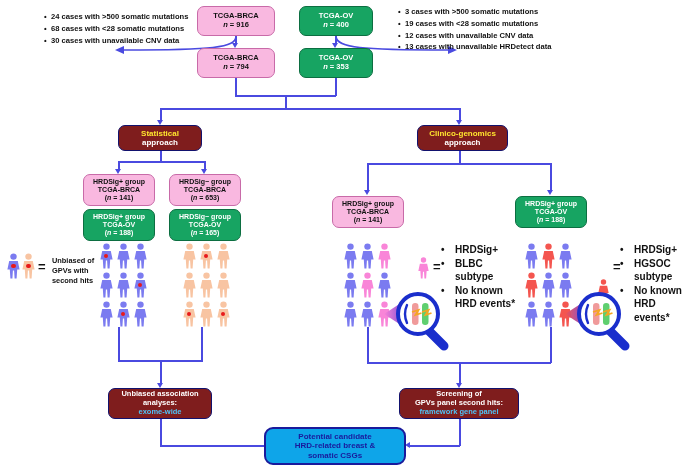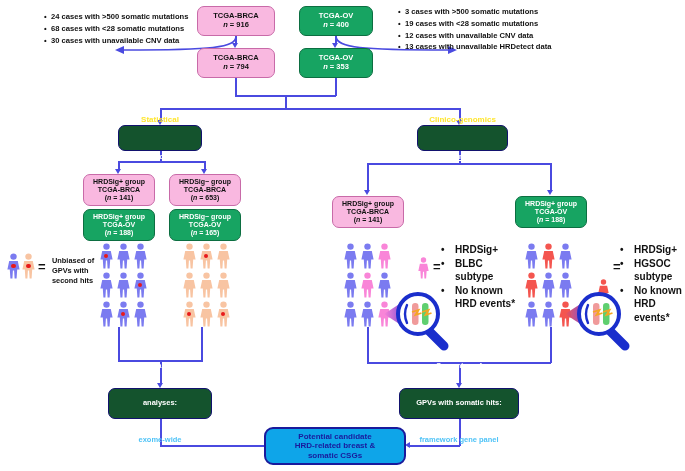--- a/index.html
+++ b/index.html
@@ -19,21 +19,21 @@
     border:1.4px solid #1a1a8c;
     border-radius:7px;
     display:flex;flex-direction:column;align-items:center;justify-content:center;
     text-align:center;line-height:1.18;
     font-weight:bold;
     z-index:5;
   }
   .node .ln{display:block;white-space:nowrap;}
   .pink{background:#f9b8e0;color:#111;border-color:#c86aa8;}
   .green{background:#17a462;color:#fff;border-color:#0c6e41;}
-  .navy{background:#14532d;color:#fff;border-color:#12126e;gap:28px;}
+  .navy{background:#7f1d1d;color:#fff;border-color:#12126e;}
   .navy .hi{color:#ffe62e;}
   .navy .cy{color:#4fc3f7;}
   .whitebox{background:#0ea5e9;color:#1a1a9c;border:2.4px solid #1a1a9c;border-radius:9px;}
 
   .f7{font-size:7px;}
   .f75{font-size:7.5px;}
   .f8{font-size:8px;}
   em{font-style:italic;}
 
   
@@ -132,21 +132,21 @@
   <div class="arrow-d" style="left:157px;top:120px;"></div>
 
   <div class="ln-v" style="left:459px;top:108px;height:13px;"></div>
   <div class="arrow-d" style="left:456px;top:120px;"></div>
 
   <div class="node navy f8" style="left:118px;top:125px;width:84px;height:26px;">
     <span class="ln hi">Statistical</span>
     <span class="ln">approach</span>
   </div>
 
-  <div class="node navy f8" style="left:417px;top:125px;width:91px;height:26px;text-decoration:underline;">
+  <div class="node navy f8" style="left:417px;top:125px;width:91px;height:26px;">
     <span class="ln hi">Clinico-genomics</span>
     <span class="ln">approach</span>
   </div>
 
   <div class="ln-v" style="left:160px;top:151px;height:11px;"></div>
   <div class="ln-h" style="left:118px;top:161px;width:87px;"></div>
   <div class="ln-v" style="left:118px;top:161px;height:9px;"></div>
   <div class="arrow-d" style="left:115px;top:169px;"></div>
   <div class="ln-v" style="left:204px;top:161px;height:9px;"></div>
   <div class="arrow-d" style="left:201px;top:169px;"></div>
@@ -531,21 +531,21 @@
   </div>
 
   <div class="ln-v" style="left:367px;top:327px;height:36px;"></div>
   <div class="ln-v" style="left:550px;top:327px;height:36px;"></div>
   <div class="ln-h" style="left:367px;top:362px;width:184px;"></div>
   <div class="ln-v" style="left:459px;top:362px;height:22px;"></div>
   <div class="arrow-d" style="left:456px;top:383px;"></div>
 
   <div class="node navy f75" style="left:399px;top:388px;width:120px;height:31px;">
     <span class="ln">Screening of</span>
-    <span class="ln">GPVs with somatic hits:</span>
+    <span class="ln">GPVs panel second hits:</span>
     <span class="ln cy">framework gene panel</span>
   </div>
 
   <div class="ln-v" style="left:160px;top:419px;height:27px;"></div>
   <div class="ln-h" style="left:160px;top:445px;width:112px;"></div>
   <div class="arrow-r" style="left:269px;top:442px;"></div>
 
   <div class="ln-v" style="left:459px;top:419px;height:27px;"></div>
   <div class="ln-h" style="left:408px;top:445px;width:52px;"></div>
   <div class="arrow-l" style="left:405px;top:442px;"></div>

